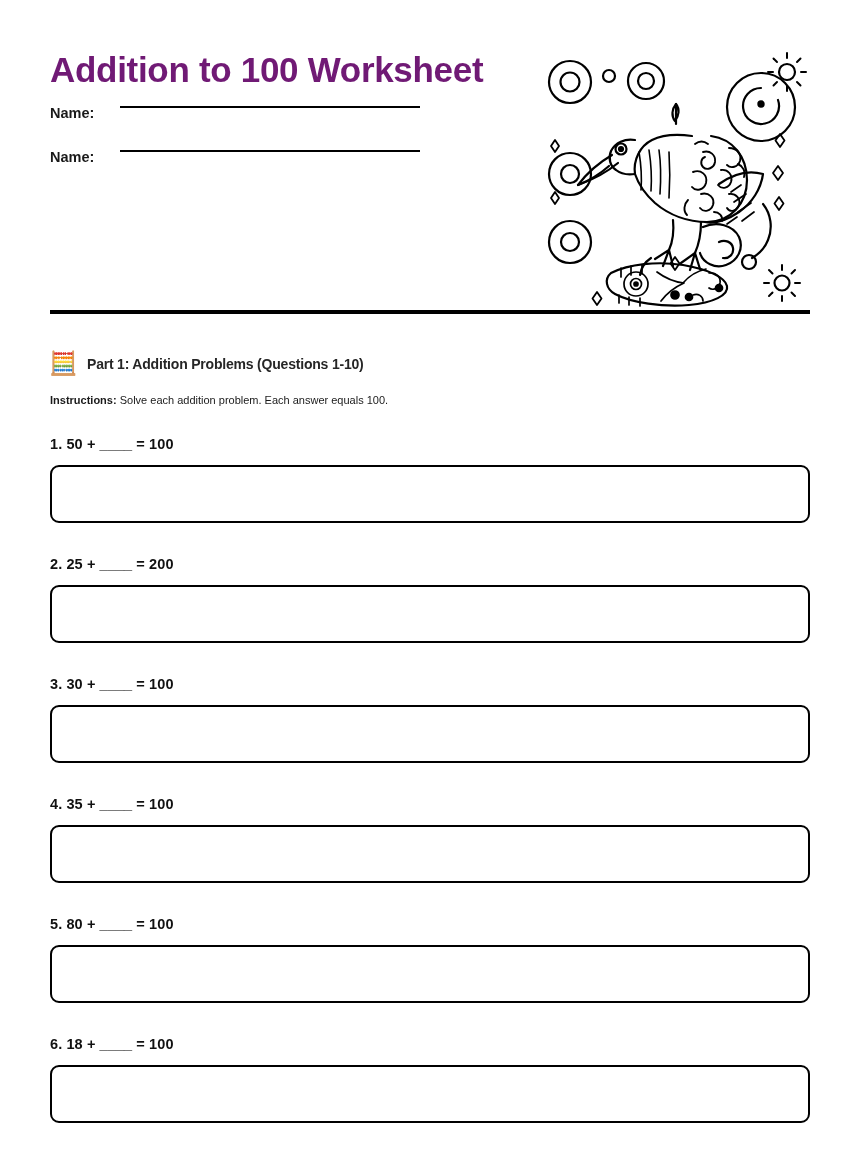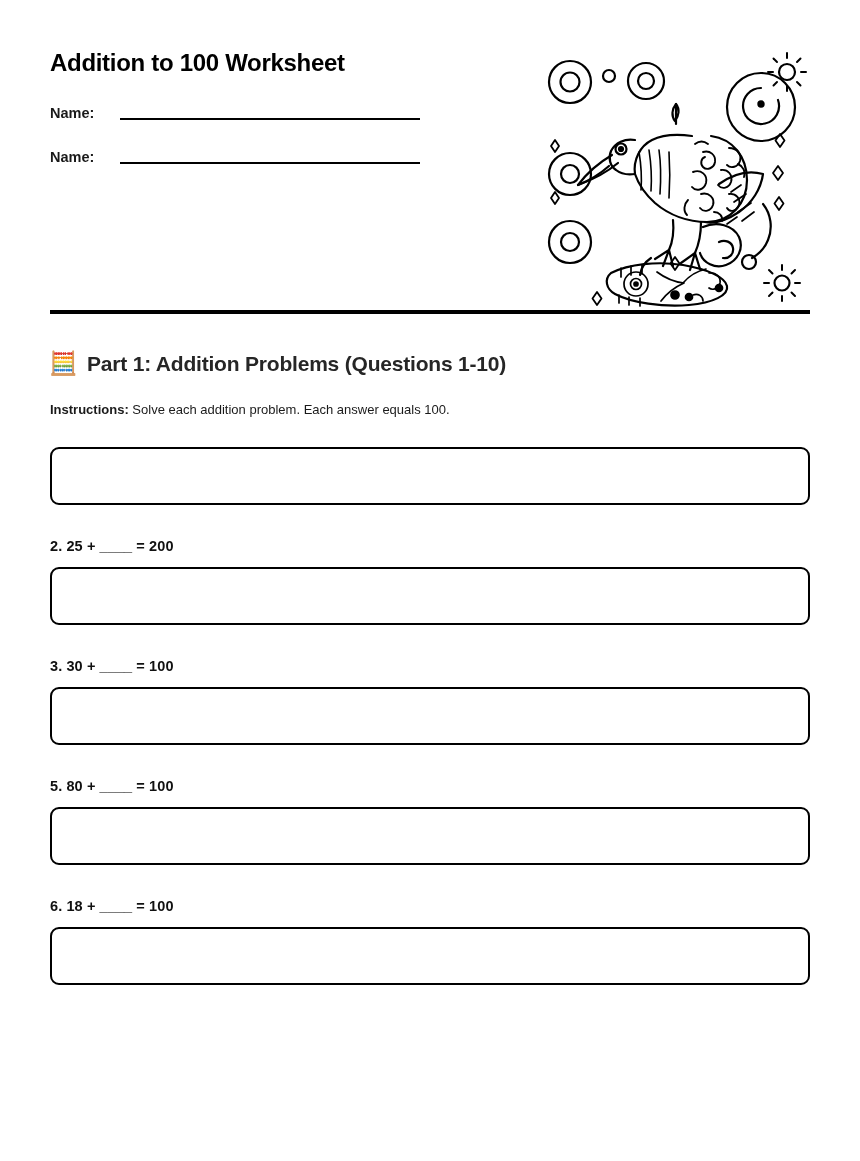--- a/index.html
+++ b/index.html
@@ -29,30 +29,29 @@
     position: relative;
     padding: 48px 50px 0 50px;
     height: 310px;
   }
 
   .title-block {
     width: 460px;
   }
 
   .worksheet-title {
-    font-size: 24px;
+    font-size: 35px;
     font-weight: bold;
     line-height: 1.26;
-    color: #000000;
+    color: #701a75;
     letter-spacing: -0.3px;
   }
 
   .field-row {
     display: flex;
-    align-items: flex-end;
     margin-top: 14px;
     height: 30px;
   }
 
   .field-label {
     font-size: 14.5px;
     font-weight: bold;
     color: #1a1a1a;
     width: 70px;
     flex: 0 0 70px;
@@ -100,29 +99,29 @@
     font-size: 23px;
     line-height: 1;
     width: 27px;
     height: 27px;
     display: inline-flex;
     align-items: center;
     justify-content: center;
   }
 
   .section-title {
-    font-size: 21px;
+    font-size: 14px;
     font-weight: bold;
     color: #262626;
     letter-spacing: -0.2px;
   }
 
   .instructions {
-    margin-top: 24px;
-    font-size: 13px;
+    margin-top: 16px;
+    font-size: 11px;
     color: #1a1a1a;
     line-height: 1.4;
   }
 
   .instructions .lead {
     font-weight: bold;
   }
 
   
   .questions {
@@ -307,33 +306,38 @@
     </div>
 
     <p class="instructions">
       <span class="lead">Instructions:</span>
       <span>Solve each addition problem. Each answer equals 100.</span>
     </p>
 
     <div class="questions">
 
       <div class="question-block">
+        <div class="question-text">1. 50 + ____ = 100</div>
         <div class="answer-box"></div>
       </div>
 
       <div class="question-block">
         <div class="question-text">2. 25 + ____ = 200</div>
         <div class="answer-box"></div>
       </div>
 
       <div class="question-block">
         <div class="question-text">3. 30 + ____ = 100</div>
         <div class="answer-box"></div>
       </div>
 
+      <div class="question-block">
+        <div class="question-text">4. 35 + ____ = 100</div>
+        <div class="answer-box"></div>
+      </div>
 
       <div class="question-block">
         <div class="question-text">5. 80 + ____ = 100</div>
         <div class="answer-box"></div>
       </div>
 
       <div class="question-block">
         <div class="question-text">6. 18 + ____ = 100</div>
         <div class="answer-box"></div>
       </div>

